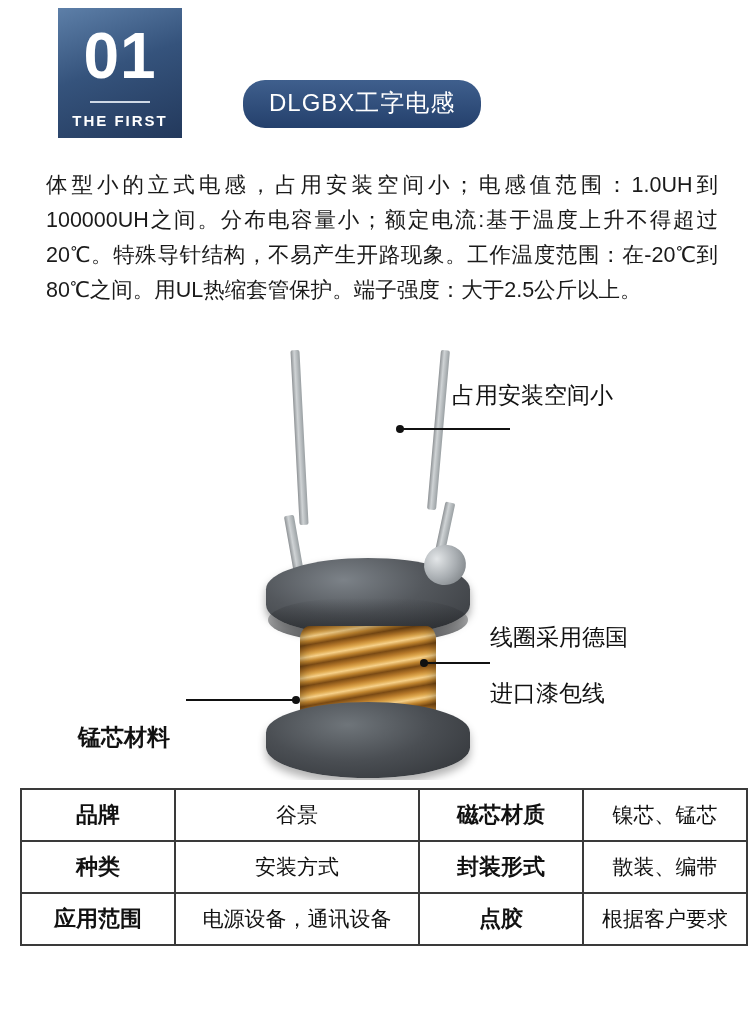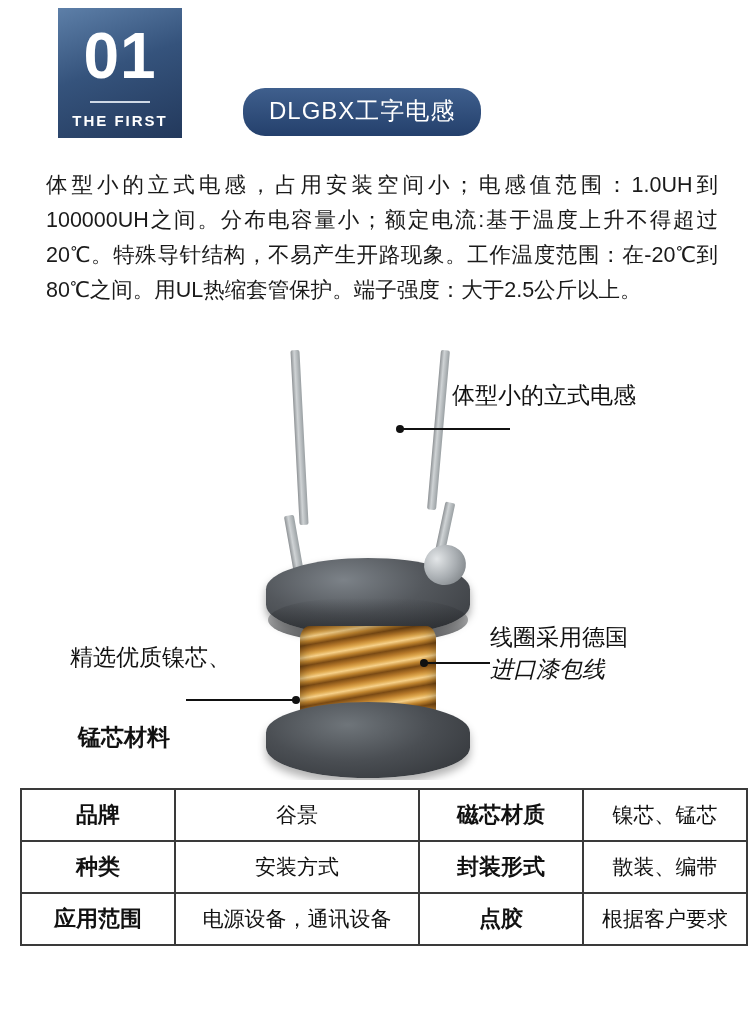--- a/index.html
+++ b/index.html
@@ -48,21 +48,21 @@
   }
   .num-badge .sub {
     color: #ffffff;
     font-size: 15px;
     letter-spacing: 2px;
     font-weight: bold;
   }
   .title-pill {
     position: absolute;
     left: 243px;
-    top: 88px;
+    top: 80px;
     padding: 7px 26px 9px 26px;
     background: linear-gradient(180deg, #3f5f8d 0%, #24406c 100%);
     border-radius: 22px;
     color: #ffffff;
     font-size: 24px;
     letter-spacing: 1px;
     white-space: nowrap;
     font-family: "Liberation Sans", sans-serif;
   }
 
@@ -222,30 +222,29 @@
   <div class="lead lead-left"></div>
   <div class="lead lead-right"></div>
   <div class="lead lead-left-b"></div>
   <div class="lead lead-right-b"></div>
   <div class="core-top"></div>
   <div class="core-top-shade"></div>
   <div class="solder"></div>
   <div class="coil"></div>
   <div class="core-bot"></div>
 
-  <div class="callout-label" style="left:452px; top:50px;">体型小的立式电感</div>
+  <div class="callout-label" style="left:452px; top:50px;">占用安装空间小</div>
   <div class="callout-line" style="left:400px; top:98px; width:110px;"></div>
   <div class="callout-dot" style="left:396px; top:95px;"></div>
 
   <div class="callout-label" style="left:490px; top:292px;text-align:right;">线圈采用德国</div>
-  <div class="callout-label" style="left:490px; top:324px;font-style:italic;">进口漆包线</div>
+  <div class="callout-label" style="left:490px; top:348px;">进口漆包线</div>
   <div class="callout-line" style="left:424px; top:332px; width:66px;"></div>
   <div class="callout-dot" style="left:420px; top:329px;"></div>
 
-  <div class="callout-label" style="left:70px; top:312px;">精选优质镍芯、</div>
   <div class="callout-label" style="left:78px; top:392px;font-weight:bold;">锰芯材料</div>
   <div class="callout-line" style="left:186px; top:369px; width:110px;"></div>
   <div class="callout-dot" style="left:292px; top:366px;"></div>
 </div>
 
 <table class="spec-table">
   <tbody>
     <tr>
       <td class="k col-k1">品牌</td>
       <td class="col-v1">谷景</td>

